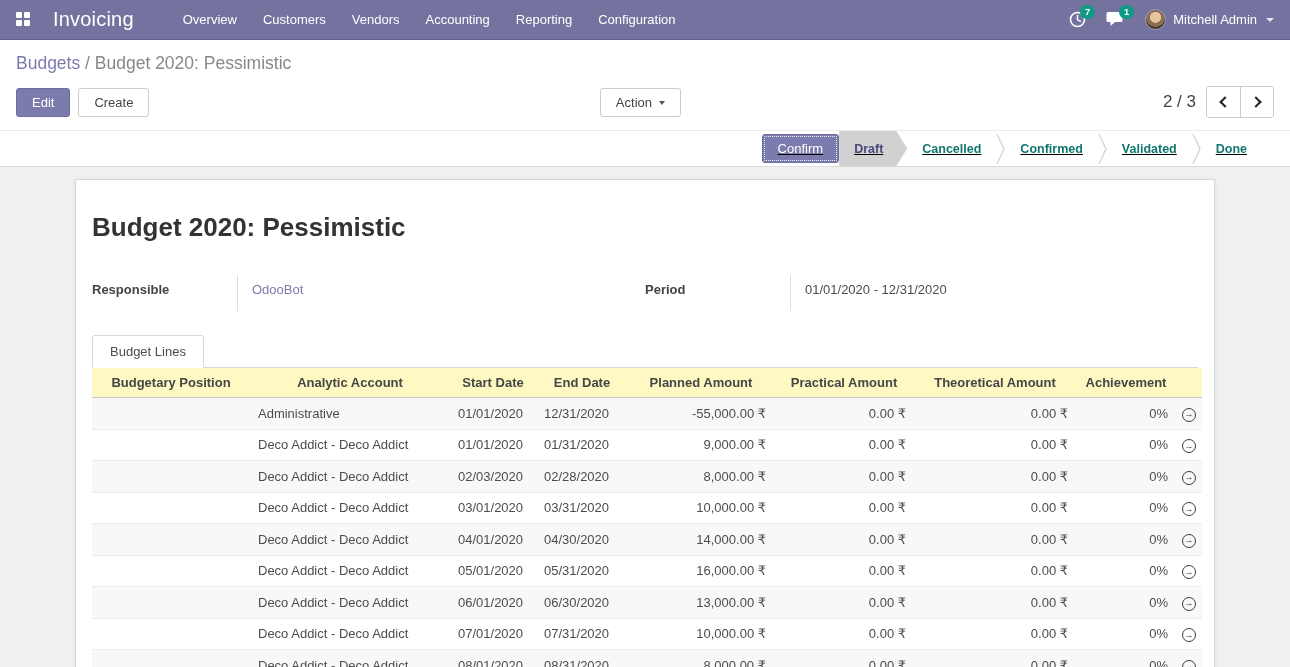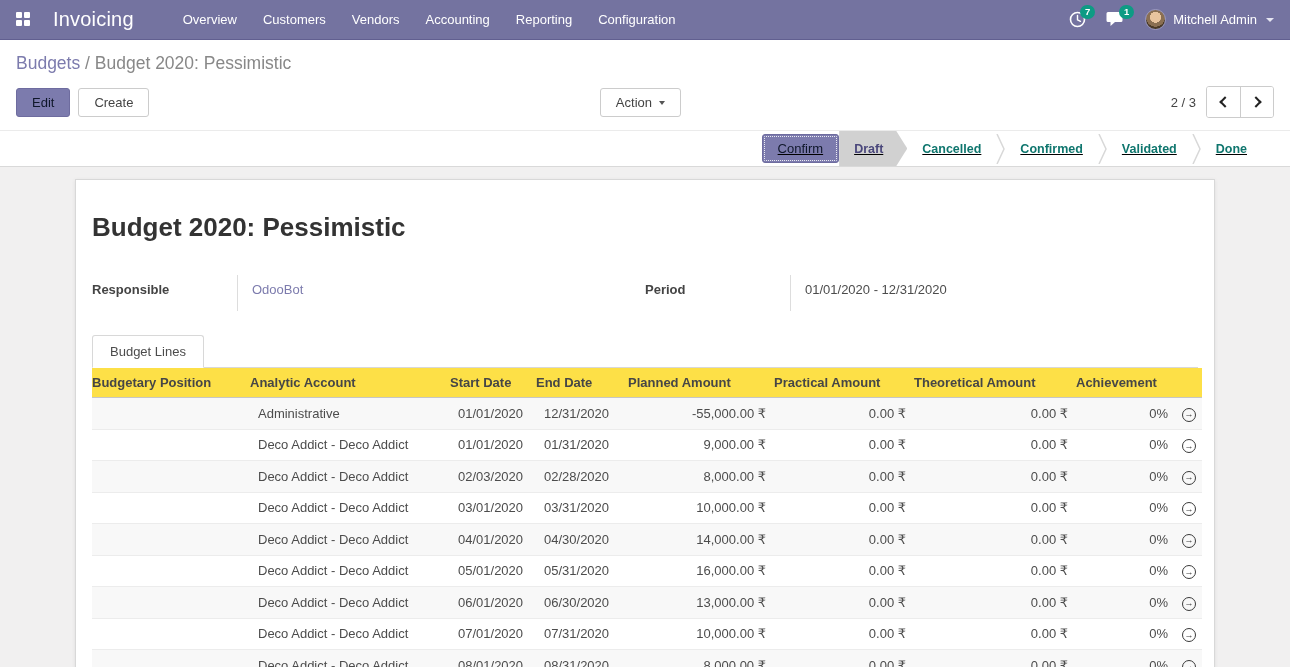--- a/index.html
+++ b/index.html
@@ -27,27 +27,27 @@
     border-top:4px solid #e6e6f2; margin-left:2px; }
 
   
   .control-panel { background:#fff; }
   .breadcrumb { padding:13px 16px 4px; font-size:17.5px; }
   .bc-parent { color:var(--link,#7c7bad); cursor:pointer; }
   .bc-sep, .bc-current { color:#888; }
   .buttons-row { display:flex; align-items:center; padding:8px 16px 12px; position:relative; }
   .btn { font-size:13px; padding:6px 15px; border-radius:3px; border:1px solid #ccc; background:#fff;
     color:#444; cursor:pointer; }
-  .btn-primary { background:var(--primary,#7c7bad); border-color:#6e6c9f; color:#0f172a; }
+  .btn-primary { background:var(--primary,#7c7bad); border-color:#6e6c9f; color:#ffffff; }
   .btn-edit { margin-right:8px; }
   .action-wrap { position:absolute; left:46.5%; }
   .btn-action .dd-caret { display:inline-block; width:0; height:0; border-left:3.5px solid transparent;
     border-right:3.5px solid transparent; border-top:4px solid #555; margin-left:7px; vertical-align:middle; }
   .pager { margin-left:auto; display:flex; align-items:center; }
-  .pager-count { font-size:13px; color:#444; margin-right:10px; cursor:pointer; }
+  .pager-count { font-size:17px; color:#444; margin-right:10px; cursor:pointer; }
   .pager-group { display:inline-flex; border:1px solid #ccc; border-radius:3px; overflow:hidden; }
   .pager-btn { width:33px; height:30px; background:#fff; display:flex; align-items:center; justify-content:center;
     cursor:pointer; }
   .pager-btn + .pager-btn { border-left:1px solid #ccc; }
   .chev { width:8px; height:8px; border-top:2px solid #222; border-right:2px solid #222; display:inline-block; }
   .chev-left  { transform:rotate(-135deg); margin-left:3px; }
   .chev-right { transform:rotate(45deg);  margin-right:3px; }
 
   
   .statusbar { background:#fff; border-top:1px solid #ebebeb; border-bottom:1px solid #d9d9d9;
@@ -69,21 +69,21 @@
   .field-label { width:145px; flex:0 0 145px; font-size:13px; font-weight:bold; color:#444; padding-top:7px; }
   .field-value { flex:1; border-left:1px solid #ddd; padding:7px 0 14px 14px; font-size:13px; color:#4c4c4c; }
   .field-link { color:var(--link,#7c7bad); cursor:pointer; }
 
   
   .tabs-bar { border-bottom:1px solid #d8d8d8; margin-top:4px; }
   .tab { display:inline-block; padding:8px 17px; font-size:13px; color:#4c4c4c; background:#fff;
     border:1px solid #d8d8d8; border-bottom:1px solid #fff; margin-bottom:-1px; border-radius:3px 3px 0 0;
     cursor:pointer; position:relative; }
   table.lines { width:100%; border-collapse:collapse; table-layout:fixed; font-size:13px; color:#4c4c4c; }
-  table.lines th { background:#fde047; font-weight:bold; text-align:left; padding:7px 0;
+  table.lines th { background:#fef9c3; font-weight:bold; text-align:center; padding:7px 0;
     border-bottom:1px solid #c6c6c6; color:#464646; cursor:pointer; white-space:nowrap; overflow:hidden; }
   table.lines td { padding:7px 8px; border-top:1px solid #ececec; white-space:nowrap; overflow:hidden; }
   table.lines tbody tr:nth-child(odd) { background:#f8f8f8; }
   table.lines tbody tr { cursor:pointer; }
   .num { text-align:right; }
   .linkcell { text-align:center; padding:7px 4px !important; }
   .ilink { display:inline-flex; width:14px; height:14px; border:1px solid #3a3a3a; border-radius:50%;
     align-items:center; justify-content:center; font-size:9px; line-height:1; color:#3a3a3a;
     font-weight:bold; cursor:pointer; }
 </style>

